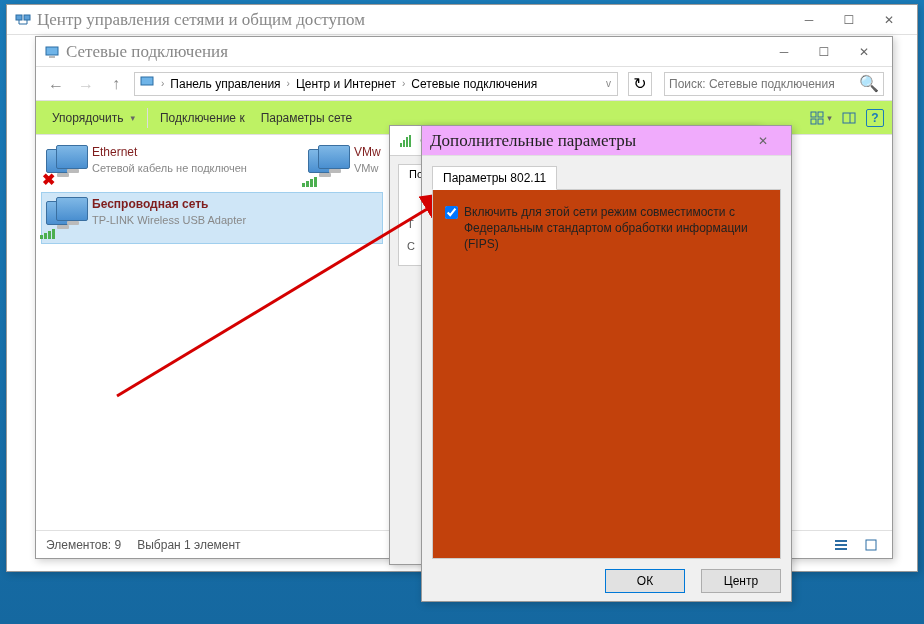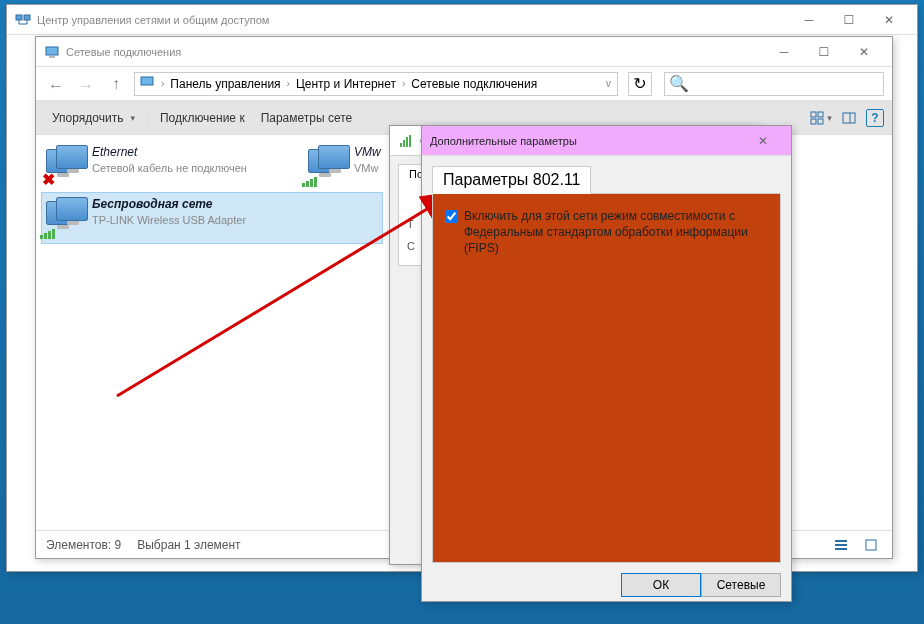--- a/index.html
+++ b/index.html
@@ -1,75 +1,75 @@
 <!DOCTYPE html>
 <html><head>
 <meta charset="utf-8">
 <style>
 * { box-sizing: border-box; margin: 0; padding: 0; font-family: "Segoe UI", Tahoma, sans-serif; }
 body { background: linear-gradient(180deg, #1a7bb9 0%, #1568a0 100%); width: 924px; height: 624px; overflow: hidden; position: relative; }
 
 .window { position: absolute; background: #fff; border: 1px solid #999; box-shadow: 2px 2px 8px rgba(0,0,0,0.2); }
 .titlebar { height: 30px; background: #fff; display: flex; align-items: center; padding: 0 8px; border-bottom: 1px solid #e0e0e0; }
 .titlebar-icon { width: 16px; height: 16px; margin-right: 6px; display: flex; align-items: center; justify-content: center; }
-.titlebar-text { font-size: 11px; color: #888; flex: 1; }
+.titlebar-text { font-size: 17px; color: #888; flex: 1; font-family: Liberation Serif, serif; }
 .sys-buttons { display: flex; }
 .sys-btn { width: 40px; height: 28px; display: flex; align-items: center; justify-content: center; color: #666; font-size: 12px; cursor: pointer; }
 
 
 #win-a { left: 6px; top: 4px; width: 912px; height: 568px; }
 
 
 #win-b { left: 35px; top: 36px; width: 858px; height: 523px; }
 .navbar { height: 34px; display: flex; align-items: center; padding: 4px 8px; gap: 6px; border-bottom: 1px solid #e0e0e0; }
 .nav-arrow { width: 24px; height: 24px; display:flex; align-items:center; justify-content:center; color:#888; cursor:pointer; }
 .addrbar { flex:1; height: 24px; border:1px solid #ccc; background:#fff; display:flex; align-items:center; padding:0 4px; font-size:12px; gap:4px; }
 .crumb { cursor:pointer; }
 .crumb-sep { color:#888; font-size:10px; padding:0 2px; }
 .refresh-btn { width:24px; height:24px; border:1px solid #ccc; display:flex; align-items:center; justify-content:center; cursor:pointer; margin-left:4px; }
 .searchbox { width:220px; height:24px; border:1px solid #ccc; display:flex; align-items:center; padding:0 4px; margin-left:6px; }
 .searchbox input { border:none; outline:none; font-size:12px; flex:1; color:#666; }
-.toolbar { height: 34px; display:flex; align-items:center; padding:0 8px; background:#e5e5e5; border-bottom:1px solid #e0e0e0; font-size:12px;justify-content:flex-end; }
+.toolbar { height: 34px; display:flex; align-items:center; padding:0 8px; background:#bef264; border-bottom:1px solid #e0e0e0; font-size:12px;justify-content:flex-end; }
 .tool-item { padding:4px 8px; display:flex; align-items:center; gap:4px; cursor:pointer; color:#333; }
 .tool-drop::after { content:"▾"; font-size:9px; margin-left:3px; color:#666; }
 .tool-sep { width:1px; height:20px; background:#ddd; margin:0 4px; }
 .tool-right { margin-left:auto; display:flex; align-items:center; gap:6px;}
 .small-icon { width:22px; height:22px; display:flex; align-items:center; justify-content:center; cursor:pointer; font-size:13px; }
 .help-icon { color:#1a7bb9; border:1px solid #1a7bb9; border-radius:2px; width:18px; height:18px; font-size:12px; font-weight:bold; }
 
 .content-area { position:relative; padding: 6px; height: 390px; display:flex; flex-wrap:wrap; align-content:flex-start; gap:2px; }
 .conn-item { width:260px; height:50px; display:flex; align-items:flex-start; padding:4px; gap:6px; cursor:pointer; }
 .conn-item.selected { background:#cfe6f7; outline:1px solid #a0cfee; }
 .conn-icon { width:40px; height:40px; position:relative; flex-shrink:0; }
 .conn-text { font-size:12px; line-height:1.3; color:#333; }
-.conn-text .t1 { color:#0f172a;font-style:italic; }
+.conn-text .t1 { color:#7f1d1d; }
 .conn-text .t2 { color:#888; font-size:11px; }
 .conn-text .t3 { color:#888; font-size:11px; }
 
 .statusbar { position:absolute; bottom:0; left:0; right:0; height:28px; border-top:1px solid #e0e0e0; display:flex; align-items:center; padding:0 10px; font-size:12px; color:#555; gap:16px; }
 .status-right { margin-left:auto; display:flex; gap:8px; }
 
 
 #win-c { left: 389px; top: 125px; width: 370px; height: 440px; background:#f0f0f0; }
 #win-c .titlebar { background:#fff; border-bottom:1px solid #d0d0d0; }
 .dlg-body-c { padding:8px; font-size:12px; }
 .tab-look { display:inline-block; background:#fff; border:1px solid #ccc; border-bottom:none; padding:3px 10px; font-size:11px; }
 .fieldset-c { border:1px solid #ccc; padding:8px; margin-top:-1px; background:#fff; font-size:11px; color:#555; line-height:2; }
 
 
 #win-d { left: 421px; top: 125px; width: 371px; height: 477px; background:#f0f0f0; }
 #win-d .titlebar { background:#f0abfc; }
 #win-d .titlebar-text { color:#222; }
 .dlg-body-d { padding:10px 10px 0 10px; }
-.tab-d { display:inline-block; background:#fff; border:1px solid #ccc; border-bottom:1px solid #fff; padding:4px 10px; font-size:16px; position:relative; z-index:2; }
+.tab-d { display:inline-block; background:#fff; border:1px solid #ccc; border-bottom:1px solid #fff; padding:4px 10px; font-size:12px; position:relative; z-index:2; }
 .tabpage { border:1px solid #ccc; background:#c2410c; margin-top:-1px; height:370px; padding:14px 12px; font-size:12px; position:relative; z-index:1; }
 .chk-row { display:flex; align-items:flex-start; gap:6px; }
 .chk-row input { margin-top:2px; }
 .chk-label { line-height:1.35; color:#222; }
-.dlg-buttons { display:flex; justify-content:flex-end; gap:0; padding:10px; }
+.dlg-buttons { display:flex; justify-content:flex-end; gap:16px; padding:10px; }
 .btn { min-width:80px; height:24px; background:#e1e1e1; border:1px solid #adadad; font-size:12px; cursor:pointer; }
 .btn.default { border:1px solid #0078d7; }
 
 
 #arrow { position:absolute; left:112px; top:186px; pointer-events:none; }
 
 
 .mon { width:32px; height:24px; background:linear-gradient(#7fb8e6,#4a8fd0); border:1px solid #3a6fa0; border-radius:2px; position:relative; }
 .mon::after { content:""; position:absolute; bottom:-5px; left:10px; width:12px; height:4px; background:#bbb; border-radius:1px; }
 .sigbars { position:absolute; bottom:-2px; left:-6px; display:flex; align-items:flex-end; gap:1px; }
@@ -131,20 +131,21 @@
       <span class="crumb">Панель управления</span>
       <span class="crumb-sep">›</span>
       <span class="crumb">Центр и Интернет</span>
       <span class="crumb-sep">›</span>
       <span class="crumb">Сетевые подключения</span>
       <span style="flex:1"></span>
       <span class="crumb-sep">v</span>
     </div>
     <div class="refresh-btn">↻</div>
     <div class="searchbox">
+      <input placeholder="Поиск: Сетевые подключения" style="">
       <span style="color:#1a7bb9">🔍</span>
     </div>
   </div>
 
   <div class="toolbar">
     <div class="tool-item tool-drop">
         <span>Упорядочить</span>
       </div>
     <div class="tool-sep"></div>
     <div class="tool-item">
@@ -214,21 +215,21 @@
             <div class="mon b"></div>
           </div>
         <div class="sigbars">
             <span></span>
             <span></span>
             <span></span>
             <span></span>
           </div>
       </div>
       <div class="conn-text">
-        <div class="t1" style="font-weight:600">Беспроводная сете</div>
+        <div class="t1" style="font-weight:600">Беспроводная сеть</div>
         <div class="t2"></div>
         <div class="t3">TP-LINK Wireless USB Adapter</div>
       </div>
     </div>
   </div>
 
   <div class="statusbar">
     <span>Элементов: 9</span>
     <span>Выбран 1 элемент</span>
     <div class="status-right">
@@ -281,21 +282,21 @@
     <span class="tab-d">Параметры 802.11</span>
     <div class="tabpage">
       <label class="chk-row">
         <input type="checkbox" checked="" style="">
         <span class="chk-label">Включить для этой сети режим совместимости с Федеральным стандартом обработки информации (FIPS)</span>
       </label>
     </div>
   </div>
   <div class="dlg-buttons">
     <button class="btn default">ОК</button>
-    <button class="btn">Сетевые</button>
+    <button class="btn">Центр</button>
   </div>
 </div>
 
 <svg id="arrow" width="360" height="220">
   <defs>
     <marker id="ah" markerWidth="12" markerHeight="12" refX="10" refY="5" orient="auto">
       <path d="M0,0 L12,5 L0,10 Z" fill="#d40000"></path>
     </marker>
   </defs>
   <line x1="5" y1="210" x2="340" y2="8" stroke="#d40000" stroke-width="3" marker-end="url(#ah)"></line>

